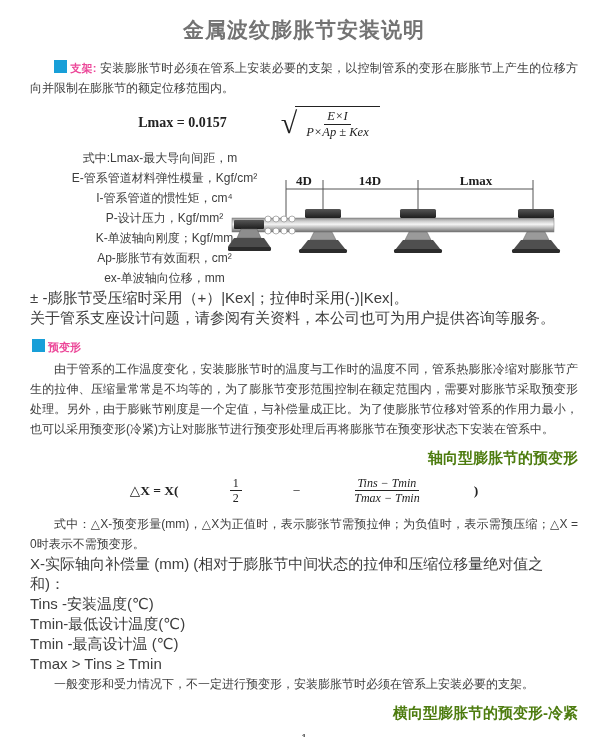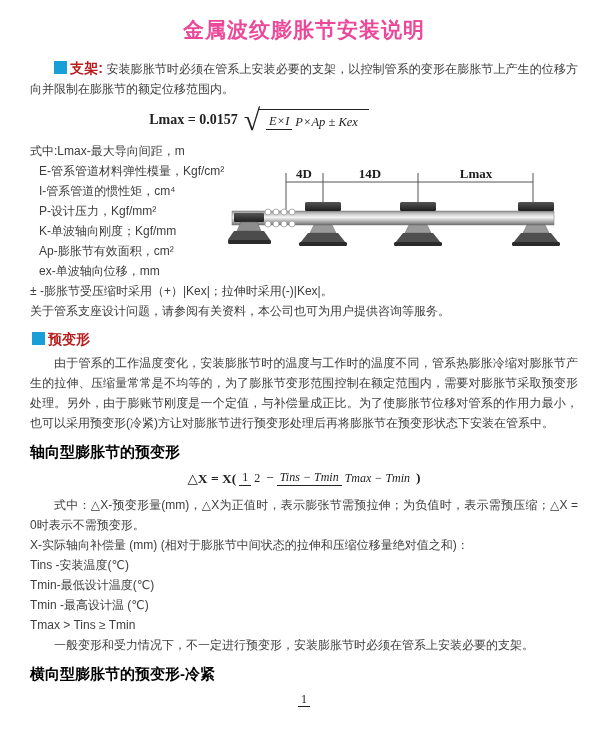--- a/index.html
+++ b/index.html
@@ -6,58 +6,58 @@
   html,body { margin:0; padding:0; }
   body {
     width:600px; height:737px; overflow:hidden;
     background:#ffffff;
     font-family:"Liberation Sans","DejaVu Sans",sans-serif;
     color:#3d3d3d;
   }
   .page { padding:8px 22px 0 30px; }
 
   .title {
-    font-size:21px; font-weight:bold; color:#ec4899;
+    font-size:21px; font-weight:bold; color:#737373;
     text-align:center; margin:8px 0 14px 0; letter-spacing:1px;
   }
 
   .body-text { font-size:12px; line-height:20px; margin:0; text-align:justify; }
   .indent { text-indent:2em; }
   .ml2 { margin-left:2em; }
 
   .sec-square {
     display:inline-block; width:13px; height:13px;
     background:#189fd8; margin-right:3px; vertical-align:-1px;
   }
-  .sec-label { font-size:14px; font-weight:bold; color:#b91c1c; }
-  .sub-heading { font-size:15px; font-weight:bold; color:#000000; margin:10px 0 6px 0; }
+  .sec-label { font-size:11px; font-weight:bold; color:#ec4899; }
+  .sub-heading { font-size:15px; font-weight:bold; color:#4d7c0f; margin:10px 0 6px 0;text-align:right; }
 
   
   .math { font-family:"Liberation Serif","DejaVu Serif",serif; color:#222; }
-  .formula-row { display:flex; justify-content:center; align-items:center; margin:8px 0; }
+  .formula-row { display:flex; justify-content:center; align-items:center; margin:8px 0;gap:48px; }
   .bold { font-weight:bold; }
   .it { font-style:italic; }
   .frac {
-    display:inline-flex; flex-direction:row; align-items:center;
+    display:inline-flex; flex-direction:column; align-items:center;
     vertical-align:middle; line-height:1.2; font-size:12px; margin:0 3px;
   }
   .frac .num { border-bottom:1px solid #222; padding:0 3px; }
   .frac .den { padding:0 3px; }
   .sqrt { display:inline-flex; align-items:center; margin-left:6px; }
   .sqrt .sign { font-size:30px; line-height:0.85; font-weight:400; margin-right:-2px; }
   .sqrt .body { border-top:1.4px solid #222; padding:2px 5px 0 5px; }
 
   
-  .def-diagram { position:relative; margin-top:4px; }
+  .def-diagram { position:relative; margin-top:4px;text-align:center; }
   .defs { width:260px; }
   .def-line { font-size:12px; line-height:20px; white-space:nowrap; }
   .def-line.sub { margin-left:9px; }
   .diagram-wrap { position:absolute; top:24px; right:-6px; width:356px; height:100px; }
 
-  .note-line { font-size:12px; line-height:20px; margin:0; }
+  .note-line { font-size:15px; line-height:20px; margin:0; }
 
   .sec-head { margin:9px 0 4px 2px; }
 </style>
 </head>
 <body>
 
 <div class="page">
 
   <div class="title">金属波纹膨胀节安装说明</div>
 

